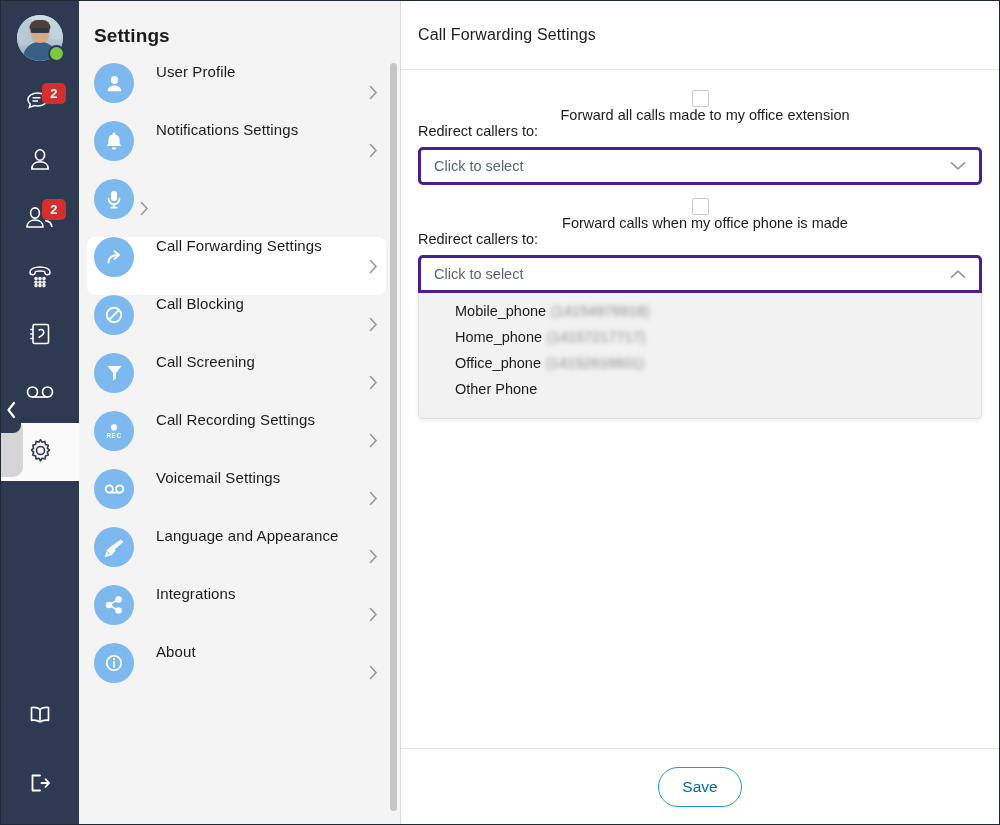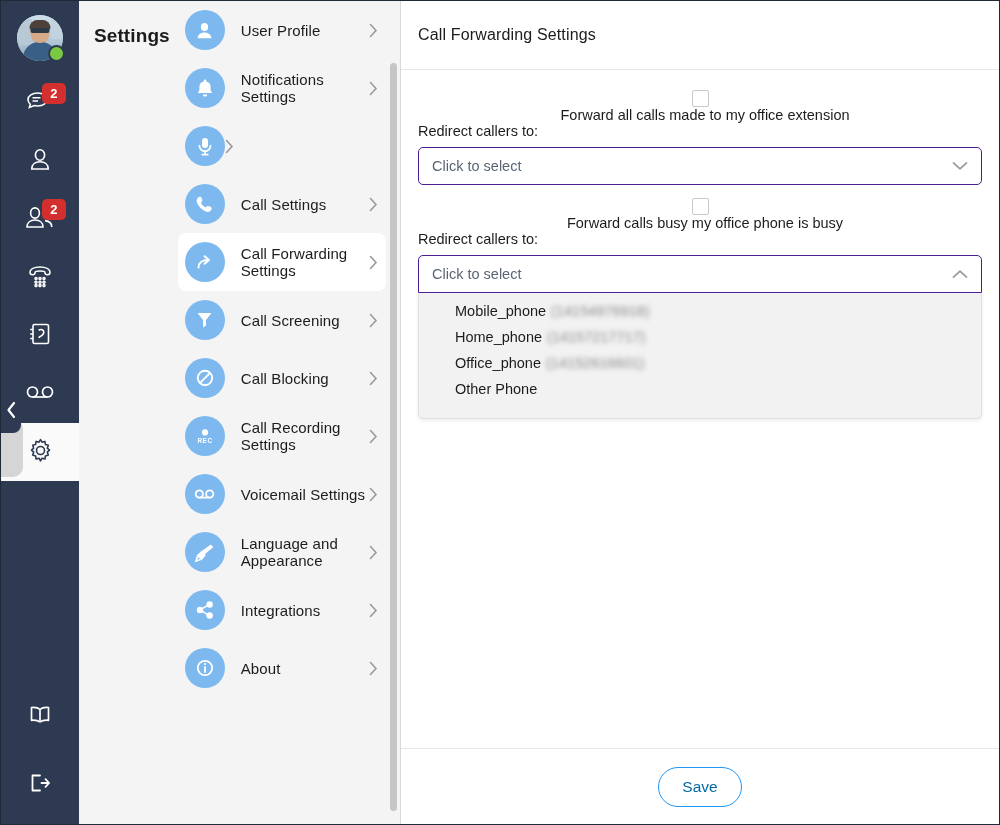--- a/index.html
+++ b/index.html
@@ -94,39 +94,40 @@
   }
 
   
   .settings-pane {
     position: relative;
     width: 322px;
     flex: 0 0 322px;
     background: #f4f4f4;
     border-right: 1px solid #d9d9d9;
     display: flex;
-    flex-direction: row;
+    flex-direction: column;
     overflow: hidden;
   }
   .settings-title {
     font-size: 19px; font-weight: 700; color: #1c1c1c;
     padding: 24px 0 16px 15px;
     letter-spacing: .1px;
   }
   .settings-list {
     flex: 1 1 auto;
     padding: 0 14px 10px 8px;
     overflow: hidden;
   }
   .s-item {
-    display: flex; align-items: center;
+    display: flex; 
     height: 58px;
     padding: 0 8px 0 7px;
     border-radius: 8px;
     cursor: pointer;
+    gap: 6px;
   }
   .s-item.selected { background: #ffffff; }
   .s-icon {
     width: 40px; height: 40px; flex: 0 0 40px;
     border-radius: 50%;
     background: #7db9ef;
     display: flex; align-items: center; justify-content: center;
     color: #ffffff;
   }
   .s-label {
@@ -174,21 +175,21 @@
     width: 17px; height: 17px; flex: 0 0 17px;
     border: 1px solid #c9c9c9;
     border-radius: 2px;
     background: #fff;
   }
   .chk-label { margin-left: 10px; font-size: 14.5px; color: #1c1c1c; }
   .field-label { font-size: 14.5px; color: #1c1c1c; margin-bottom: 8px; }
   .select-box {
     position: relative;
     height: 38px;
-    border: 1px solid #4c1d95;
+    border: 3px solid #4c1d95;
     border-radius: 5px;
     background: #ffffff;
     display: flex; align-items: center;
     padding: 0 13px;
     margin-bottom: 13px;
   }
   .select-box.open { margin-bottom: 0; border-bottom-left-radius: 0; border-bottom-right-radius: 0; }
   .select-value { font-size: 14.5px; color: #5a6474; flex: 1 1 auto; }
   .select-chev { color: #9a9a9a; display: flex; align-items: center; }
   .dropdown {
@@ -400,72 +401,59 @@
               <path d="M9 15.2v3.4M6.2 18.6h5.6"></path>
             </svg>
         </span>
         <span class="s-chev">
             <svg width="9" height="15" viewBox="0 0 9 15" fill="none" stroke="#9a9a9a" stroke-width="1.6" stroke-linecap="round">
               <path d="M1.5 1.5L7 7.5l-5.5 6"></path>
             </svg>
           </span>
       </div>
 
-      <div class="s-item">
-        <span class="s-icon">
-          <svg width="19" height="19" viewBox="0 0 19 19" fill="#fff">
-              <path d="M5 1.8c1 0 1.3.5 1.8 1.7.4 1 .8 1.9.5 2.5-.2.5-1 .9-1.2 1.4-.2.5.6 1.9 1.8 3.1 1.2 1.2 2.6 2 3.1 1.8.5-.2.9-1 1.4-1.2.6-.3 1.5.1 2.5.5 1.2.5 1.7.8 1.7 1.8 0 1-.7 2.2-1.7 2.9-1.1.8-2.5.8-4.1.2-1.9-.7-3.7-2-5.2-3.5s-2.8-3.3-3.5-5.2c-.6-1.6-.6-3 .2-4.1C2.8 2.5 4 1.8 5 1.8z"></path>
-            </svg>
-        </span>
-        <span class="s-label">Call Settings</span>
-        <span class="s-chev">
-            <svg width="9" height="15" viewBox="0 0 9 15" fill="none" stroke="#9a9a9a" stroke-width="1.6" stroke-linecap="round">
-              <path d="M1.5 1.5L7 7.5l-5.5 6"></path>
-            </svg>
-          </span>
-      </div>
 
       <div class="s-item selected">
         <span class="s-icon">
           <svg width="21" height="21" viewBox="0 0 21 21" fill="none" stroke="#fff" stroke-width="2" stroke-linecap="round" stroke-linejoin="round">
               <path d="M4.5 15.5c0-4.5 3.4-7.6 9.5-7.6"></path>
               <path d="M10.6 4.2L15 8l-4.4 3.8"></path>
             </svg>
         </span>
         <span class="s-label">Call Forwarding Settings</span>
         <span class="s-chev">
             <svg width="9" height="15" viewBox="0 0 9 15" fill="none" stroke="#9a9a9a" stroke-width="1.6" stroke-linecap="round">
               <path d="M1.5 1.5L7 7.5l-5.5 6"></path>
             </svg>
           </span>
       </div>
 
 
       <div class="s-item">
         <span class="s-icon">
-          <svg width="19" height="20" viewBox="0 0 19 20" fill="#fff">
-              <path d="M2.6 3h13.8L11 10v5.4l-3 2V10z"></path>
-            </svg>
-        </span>
-        <span class="s-label">Call Screening</span>
-        <span class="s-chev">
-            <svg width="9" height="15" viewBox="0 0 9 15" fill="none" stroke="#9a9a9a" stroke-width="1.6" stroke-linecap="round">
-              <path d="M1.5 1.5L7 7.5l-5.5 6"></path>
-            </svg>
-          </span>
-      </div>
-
-      <div class="s-item">
-        <span class="s-icon">
           <svg width="20" height="20" viewBox="0 0 20 20" fill="none" stroke="#fff" stroke-width="1.9">
               <circle cx="10" cy="10" r="7.2"></circle>
               <path d="M5.1 14.9L14.9 5.1"></path>
             </svg>
         </span>
         <span class="s-label">Call Blocking</span>
+        <span class="s-chev">
+            <svg width="9" height="15" viewBox="0 0 9 15" fill="none" stroke="#9a9a9a" stroke-width="1.6" stroke-linecap="round">
+              <path d="M1.5 1.5L7 7.5l-5.5 6"></path>
+            </svg>
+          </span>
+      </div>
+
+      <div class="s-item">
+        <span class="s-icon">
+          <svg width="19" height="20" viewBox="0 0 19 20" fill="#fff">
+              <path d="M2.6 3h13.8L11 10v5.4l-3 2V10z"></path>
+            </svg>
+        </span>
+        <span class="s-label">Call Screening</span>
         <span class="s-chev">
             <svg width="9" height="15" viewBox="0 0 9 15" fill="none" stroke="#9a9a9a" stroke-width="1.6" stroke-linecap="round">
               <path d="M1.5 1.5L7 7.5l-5.5 6"></path>
             </svg>
           </span>
       </div>
 
       <div class="s-item">
         <span class="s-icon">
           <svg width="26" height="24" viewBox="0 0 26 24" fill="#fff">
@@ -565,21 +553,21 @@
         <span class="select-value">Click to select</span>
         <span class="select-chev">
           <svg width="16" height="10" viewBox="0 0 16 10" fill="none" stroke="#9a9a9a" stroke-width="1.7" stroke-linecap="round" stroke-linejoin="round">
               <path d="M1.5 1.8L8 7.8l6.5-6"></path>
             </svg>
         </span>
       </div>
 
       <div class="chk-row">
         <span class="chk-box"></span>
-        <span class="chk-label">Forward calls busy my office phone is busy</span>
+        <span class="chk-label">Forward calls when my office phone is made</span>
       </div>
       <div class="field-label">Redirect callers to:</div>
       <div class="select-box open">
         <span class="select-value">Click to select</span>
         <span class="select-chev">
           <svg width="16" height="10" viewBox="0 0 16 10" fill="none" stroke="#9a9a9a" stroke-width="1.7" stroke-linecap="round" stroke-linejoin="round">
               <path d="M1.5 8.2L8 2.2l6.5 6"></path>
             </svg>
         </span>
       </div>

